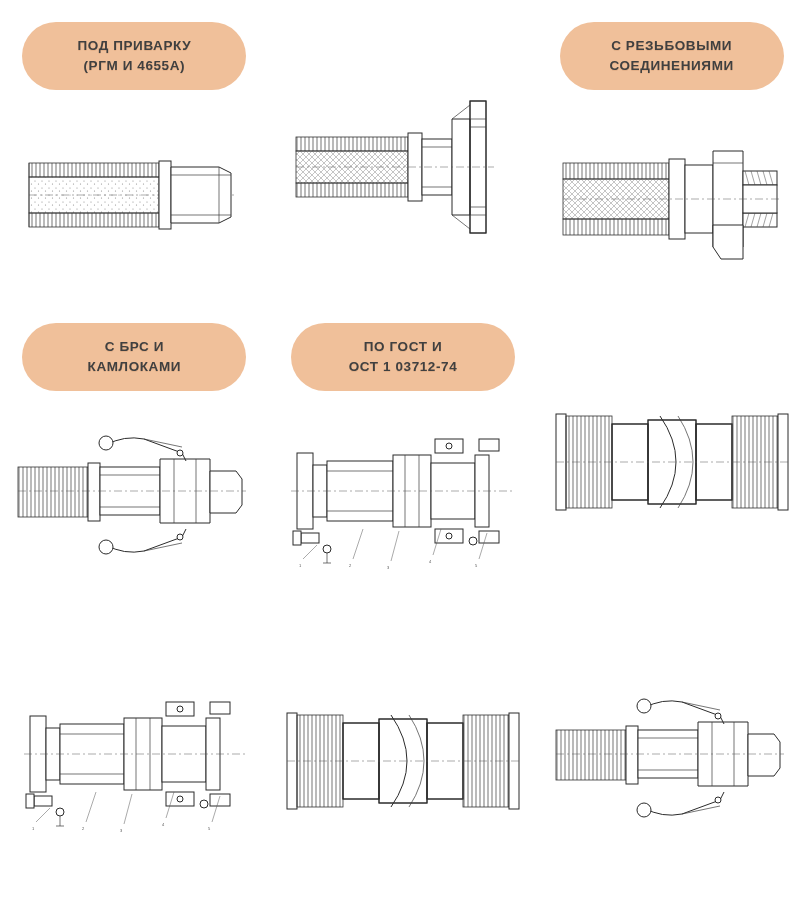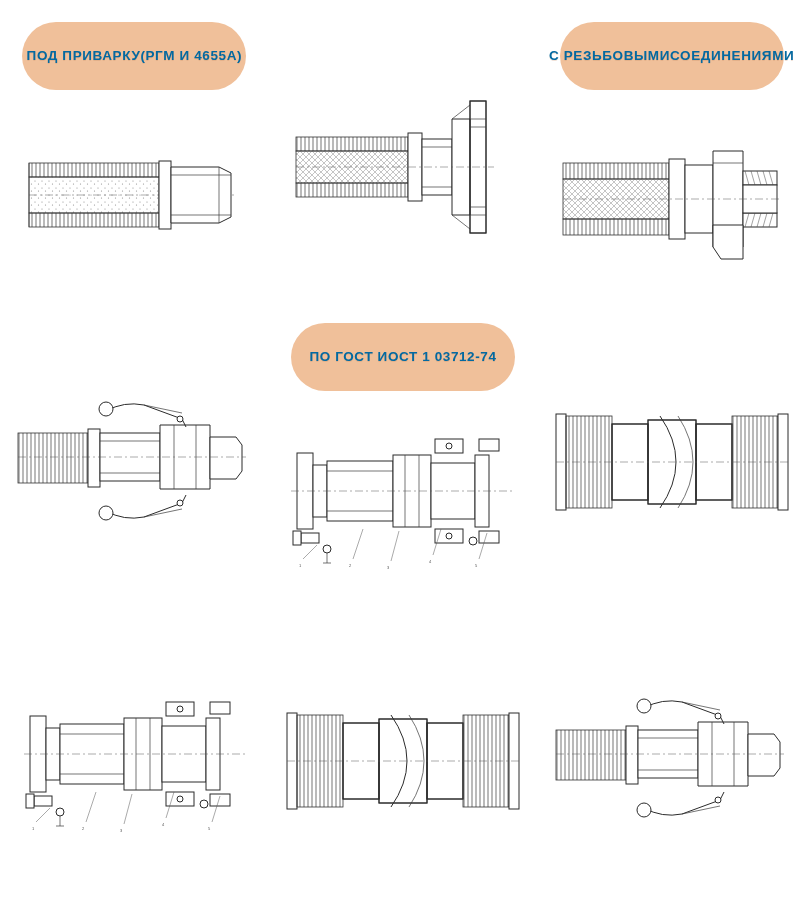--- a/index.html
+++ b/index.html
@@ -27,23 +27,23 @@
     flex-direction: column;
     align-items: center;
     box-sizing: border-box;
     padding-top: 22px;
   }
   .pill {
     width: 224px;
     min-height: 68px;
     border-radius: 34px;
     background: #f0c09a;
-    color: #0369a1;
+    color: #404040;
     display: flex;
-    flex-direction: row;
+    flex-direction: column;
     align-items: center;
     justify-content: center;
     text-align: center;
     font-size: 13.5px;
     font-weight: bold;
     letter-spacing: 0.6px;
     line-height: 1.45;
     box-sizing: border-box;
     padding: 6px 10px;
     text-shadow: 0 1px 0 rgba(190,130,90,0.25);
@@ -190,20 +190,24 @@
             <path d="M212 114 L216 100"></path>
         </g>
 
         <path d="M156 134 L164 146 H186 V112 H156 Z" class="ln-med fill-w"></path>
         <line x1="6" y1="86" x2="222" y2="86" stroke="#555" stroke-width="0.5" stroke-dasharray="8 3 2 3"></line>
       </svg>
     </div>
   </div>
 
   <div class="cell">
+    <div class="pill">
+      <span class="ln">С БРС И</span>
+      <span class="ln">КАМЛОКАМИ</span>
+    </div>
     <div class="art">
       <svg width="240" height="180" viewBox="0 0 240 180">
         <defs>
           <pattern id="corrD" width="4" height="80" patternUnits="userSpaceOnUse">
             <path d="M1 0 V80" class="ln-thin"></path>
           </pattern>
         </defs>
 
         <rect x="4" y="58" width="70" height="50" fill="url(#corrD)" stroke="#333" stroke-width="0.8"></rect>
 

